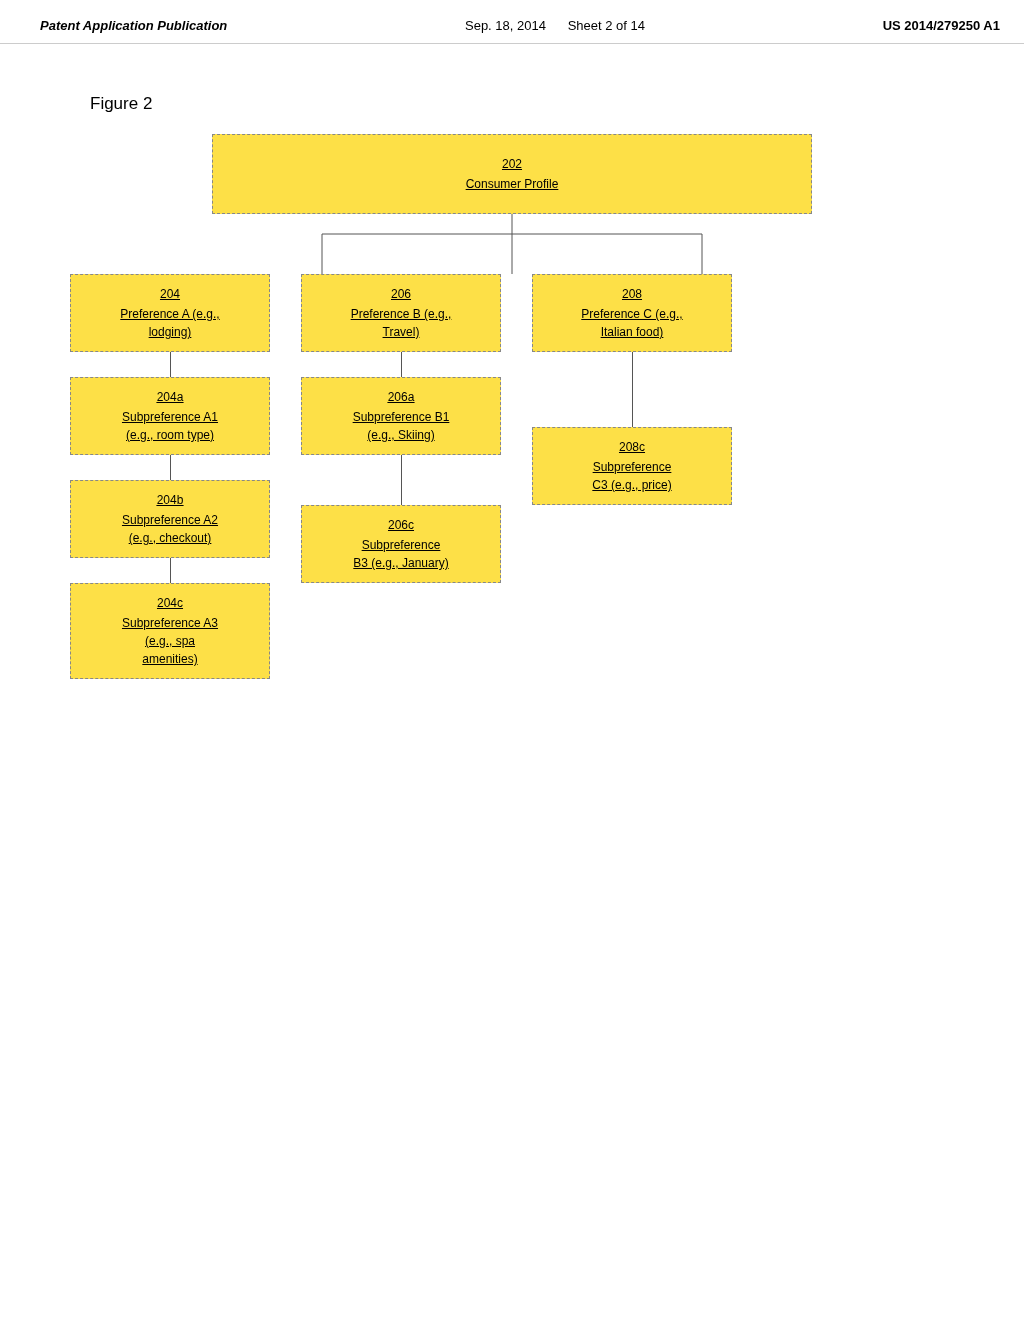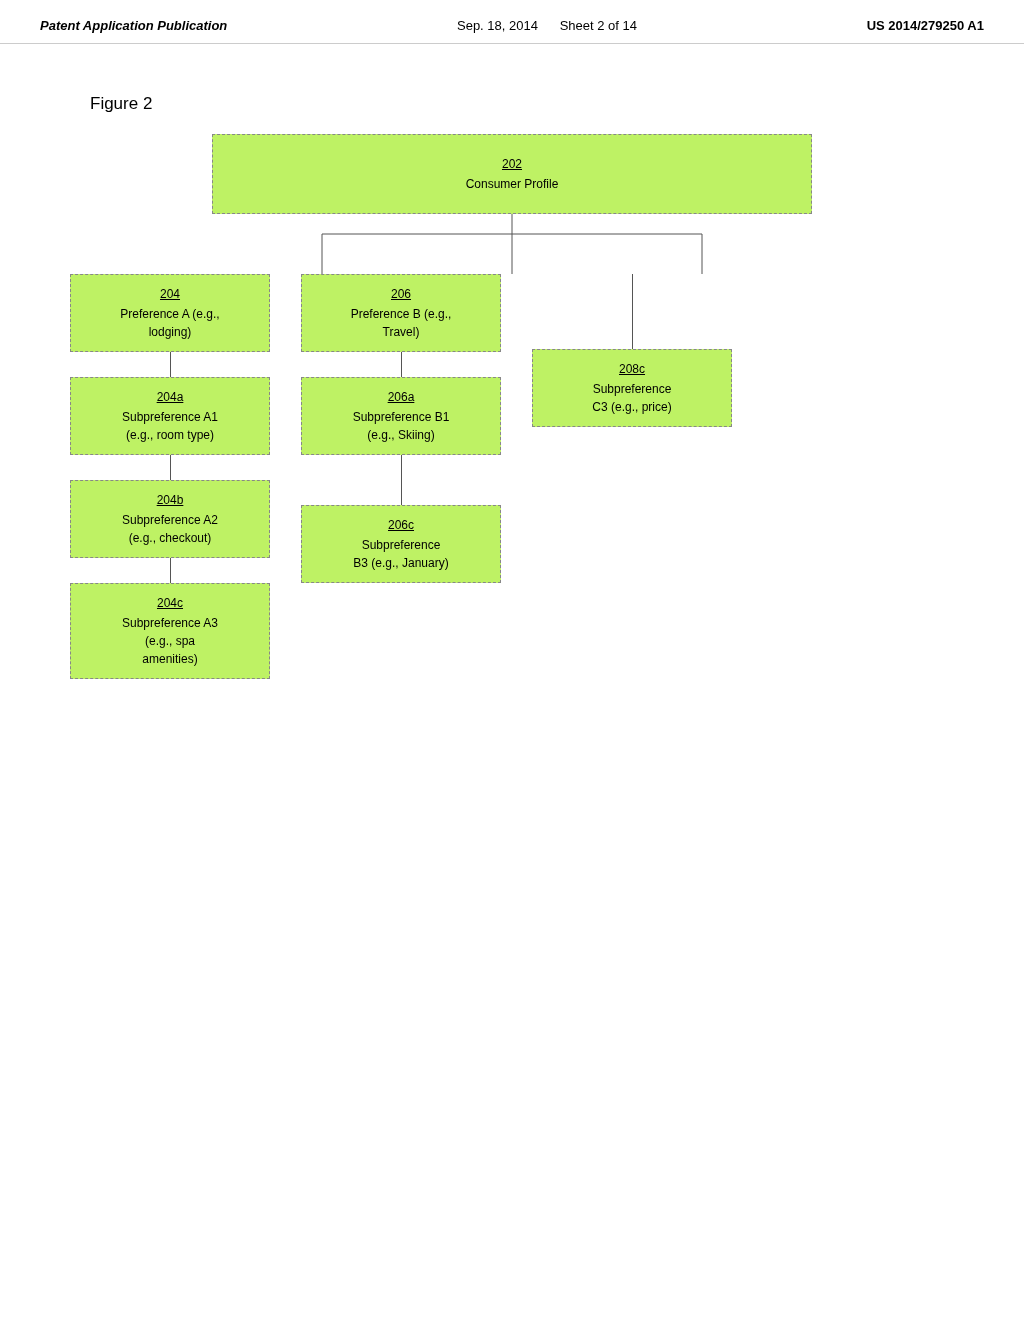--- a/index.html
+++ b/index.html
@@ -14,21 +14,21 @@
       width: 1024px;
       min-height: 1320px;
       position: relative;
       overflow-x: hidden;
     }
 
     .header {
       display: flex;
       justify-content: space-between;
       align-items: center;
-      padding: 18px 40px 10px 40px;
+      padding: 18px 24px 10px 40px;
       border-bottom: 1px solid #ccc;
       font-size: 13px;
     }
 
     .header-left {
       font-style: italic;
       font-weight: bold;
     }
 
     .header-center {
@@ -45,21 +45,22 @@
     }
 
     
     .box {
       border: 1px dashed #888;
       text-align: center;
       padding: 10px 12px;
       font-size: 12px;
       line-height: 1.5;
       position: relative;
-      background: #bef264;
+      background: #fde047;
+      text-decoration: underline;
     }
 
     .box .box-id {
       text-decoration: underline;
       font-size: 12px;
       display: block;
       margin-bottom: 2px;
     }
 
     
@@ -195,20 +196,25 @@
       <div class="connector-vertical" style="height:25px;"></div>
       <div class="connector-vertical" style="height:25px;"></div>
       <div class="box" style="width:200px;">
         <span class="box-id">206c</span>
         <span>Subpreference</span><br>
         <span>B3 (e.g., January)</span>
       </div>
     </div>
 
     <div class="column">
+      <div class="box" style="width:200px;">
+        <span class="box-id">208</span>
+        <span>Preference C (e.g.,</span><br>
+        <span>Italian food)</span>
+      </div>
       <div class="connector-vertical" style="height:25px;"></div>
       <div class="connector-vertical" style="height:25px;"></div>
       <div class="connector-vertical" style="height:25px;"></div>
       <div class="box" style="width:200px;">
         <span class="box-id">208c</span>
         <span>Subpreference</span><br>
         <span>C3 (e.g., price)</span>
       </div>
     </div>
 

